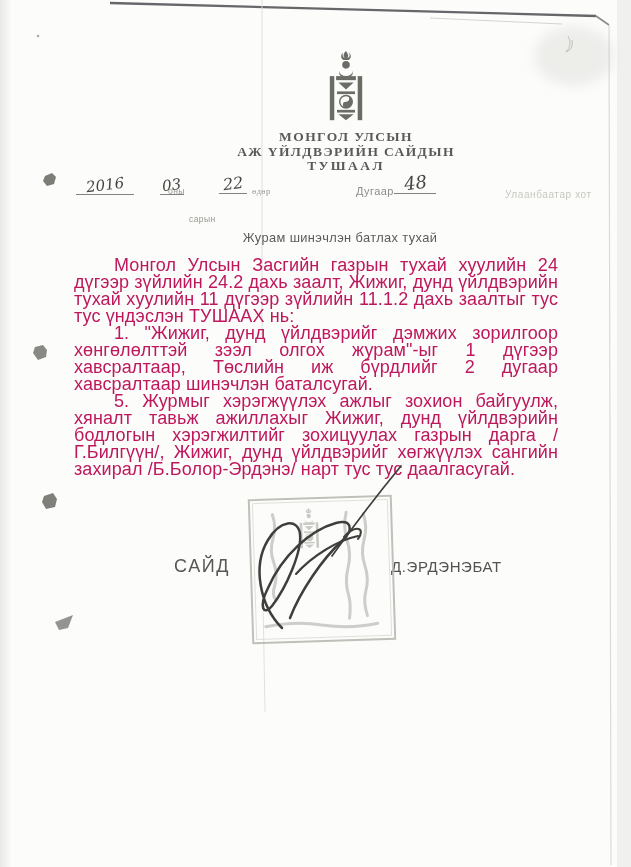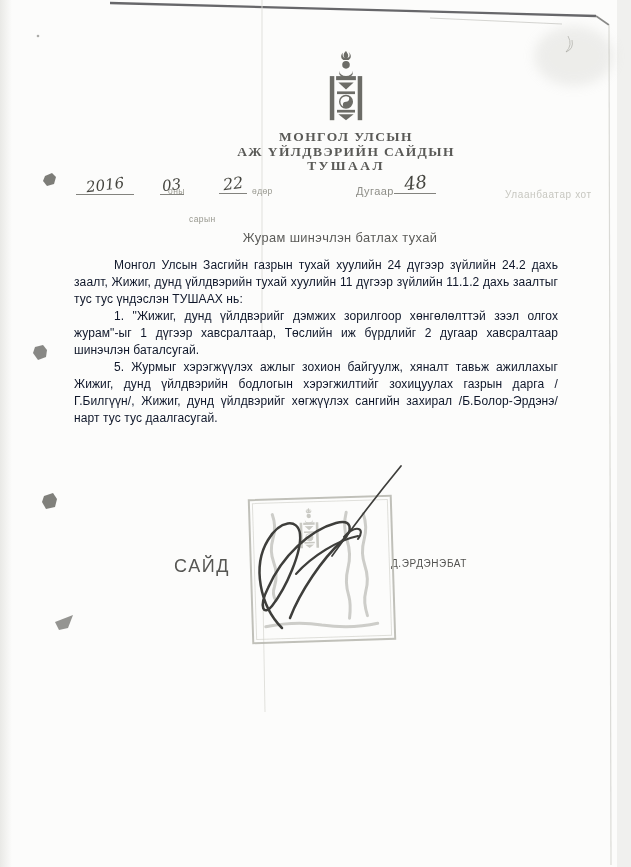--- a/index.html
+++ b/index.html
@@ -37,28 +37,28 @@
   .city{position:absolute;font-size:10px;color:#c7c7c0;letter-spacing:.6px;filter:blur(.3px);}
 
   
   .title{
     position:absolute;top:230px;left:0;width:100%;text-align:center;
     transform:translateX(12px);
     font-size:12.8px;color:#5b5b58;letter-spacing:.4px;filter:blur(.2px);
   }
   .body-text{
     position:absolute;left:74px;top:257px;width:484px;
-    font-size:12px;line-height:17px;color:#0f172a;
+    font-size:18px;line-height:17px;color:#be185d;
     text-align:justify;letter-spacing:.1px;filter:blur(.18px);
   }
   .body-text p{margin:0;text-indent:40px;}
 
   
   .sign-role{position:absolute;left:174px;top:556px;font-size:18px;letter-spacing:1.6px;color:#565653;filter:blur(.2px);}
-  .sign-name{position:absolute;left:391px;top:558px;font-size:10px;letter-spacing:.6px;color:#525250;filter:blur(.2px);}
+  .sign-name{position:absolute;left:391px;top:558px;font-size:15px;letter-spacing:.6px;color:#525250;filter:blur(.2px);}
 
   .stamp{
     position:absolute;left:250px;top:497px;width:140px;height:141px;
     border:2px solid #b6b6ae;transform:rotate(-1.8deg);opacity:.85;
   }
   .stamp-inner{position:absolute;inset:2px;border:1px solid #ccccc4;opacity:.7;}
   .sig-svg{position:absolute;left:0;top:0;pointer-events:none;}
 </style>
 </head>
 <body>
@@ -118,21 +118,21 @@
     <div class="org-line">АЖ ҮЙЛДВЭРИЙН САЙДЫН</div>
     <div class="org-line doc-type">ТУШААЛ</div>
   </div>
 
   <div class="dateline">
     <span class="field" style="left:76px;top:4px;width:58px;"><span class="hand" style="font-size:15px;">2016</span></span>
     <span class="plabel" style="left:140px;top:14px;margin-left:28px;">оны</span>
     <span class="field" style="left:160px;top:4px;width:24px;"><span class="hand" style="font-size:15px;">03</span></span>
     <span class="plabel" style="left:189px;top:10px;margin-top:32px;">сарын</span>
     <span class="field" style="left:219px;top:2px;width:28px;"><span class="hand" style="font-size:16px;">22</span></span>
-    <span class="plabel" style="left:252px;top:14px;">өдөр</span>
+    <span class="plabel" style="left:252px;top:14px;font-family:Liberation Serif, serif;">өдөр</span>
 
     <span class="plabel" style="left:356px;top:13px;font-size:11px;color:#8e8e88;">Дугаар</span>
     <span class="field" style="left:394px;top:0px;width:42px;"><span class="hand" style="font-size:18px;">48</span></span>
 
     <span class="city" style="left:505px;top:17px;">Улаанбаатар хот</span>
   </div>
 
   <div class="title">Журам шинэчлэн батлах тухай</div>
 
   <div class="body-text">

